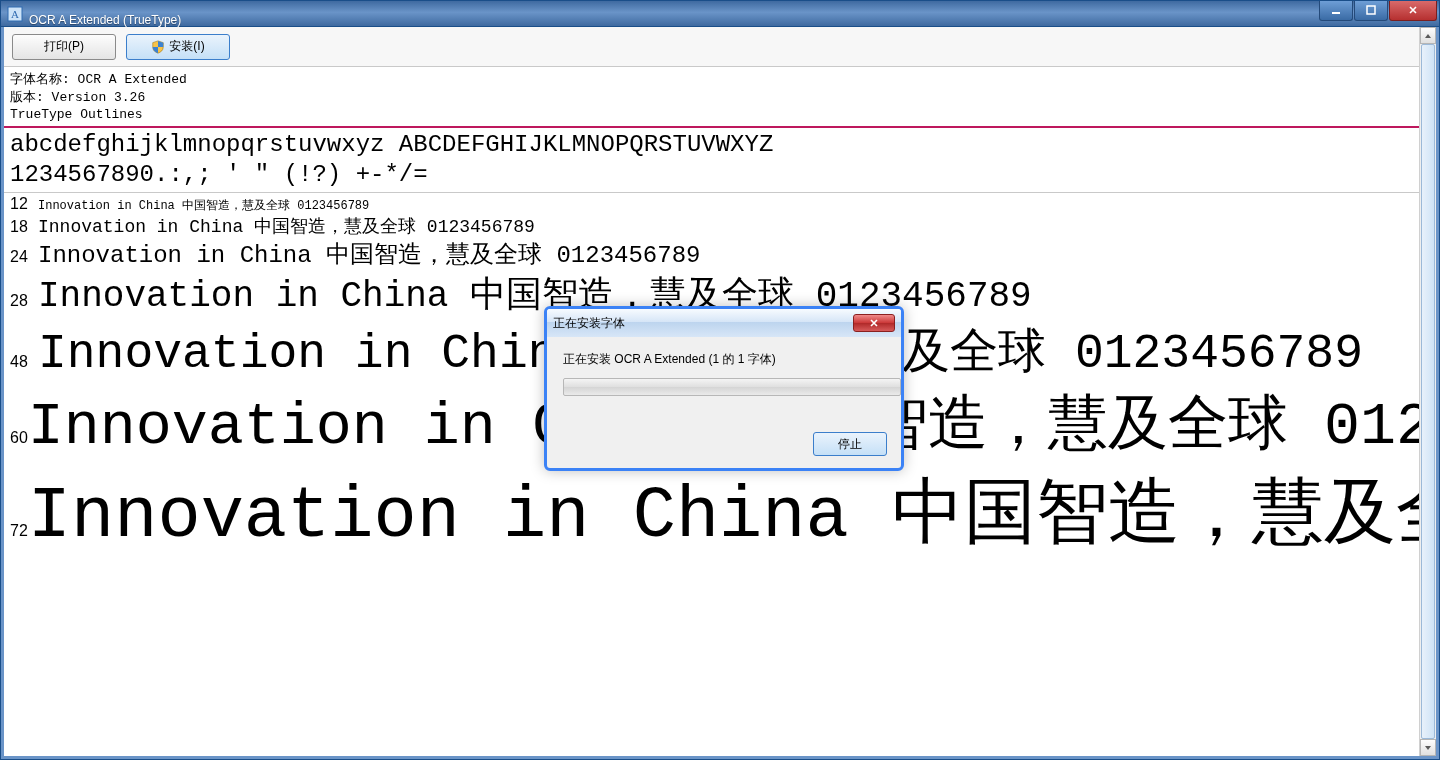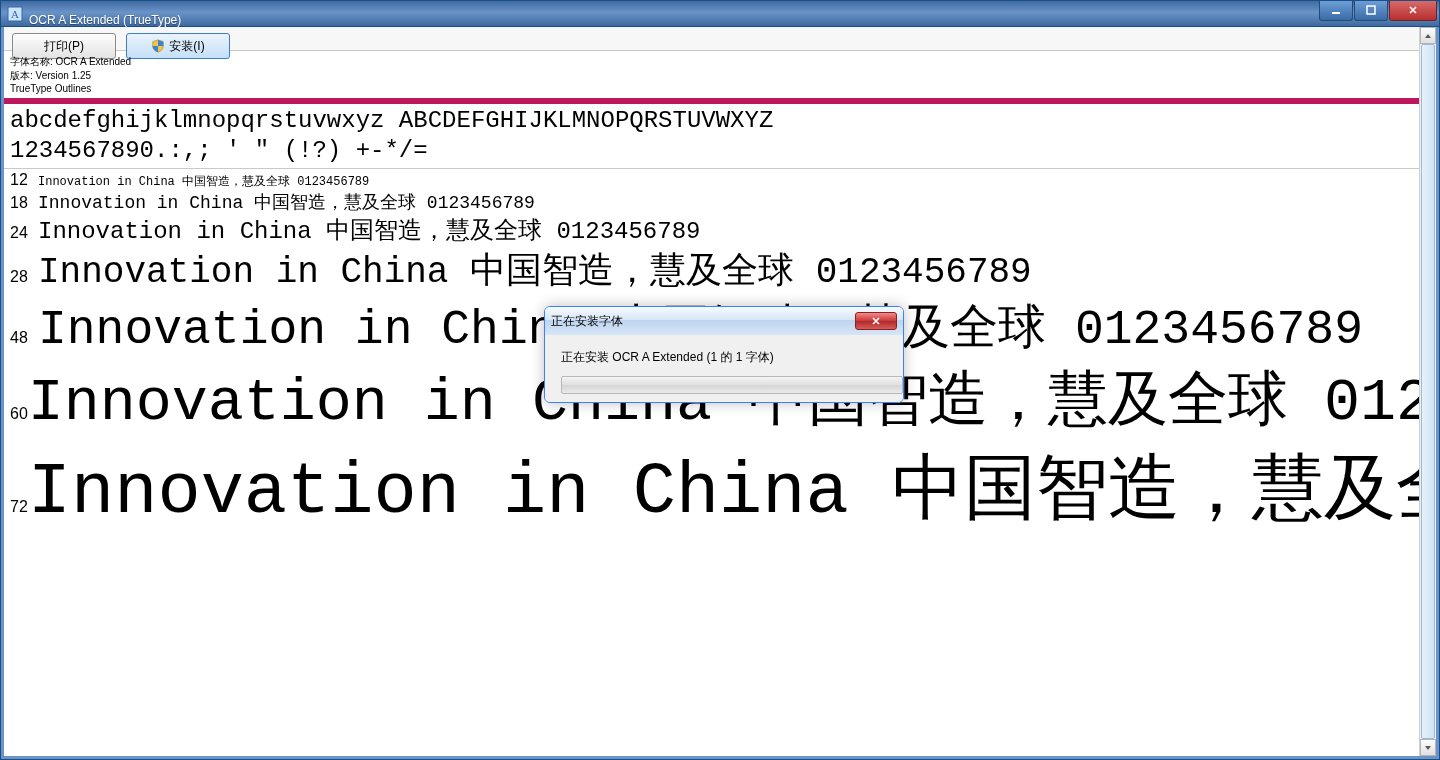--- a/index.html
+++ b/index.html
@@ -23,46 +23,46 @@
     background:linear-gradient(to bottom,#6e9ed6,#3a6ba5);
     border:1px solid #244a7a; border-top:none; border-radius:0 0 3px 3px;
     color:#fff; display:flex; align-items:center; justify-content:center;
     font-size:10px;
   }
   .winbtn.close { background:linear-gradient(to bottom,#d96a6a,#b63030); border-color:#7a1f1f; width:48px;}
   .winbtn svg { width:10px; height:10px; }
   
   .client { flex:1; display:flex; flex-direction:column; background:#fff; border:3px solid #6a94c8; border-top:none; position:relative; }
   .toolbar {
-    height:24px; display:flex; padding:6px 8px; gap:10px;
+    height:40px; display:flex; align-items:center; padding:6px 8px; gap:10px;
     border-bottom:1px solid #c9c9c9; background:#f7f7f7;
   }
   .btn {
     height:26px; min-width:104px; padding:0 14px;
     border:1px solid #8a8a8a; border-radius:3px;
     background:linear-gradient(to bottom,#fdfdfd,#e4e4e4);
     font-size:12px; color:#000; display:flex; align-items:center; justify-content:center; gap:4px;
   }
   .btn.highlight {
     border:1px solid #3b7ecb;
     background:linear-gradient(to bottom,#eaf3fc,#c5e0f7);
   }
   .shield { width:14px; height:14px; }
-  .meta { padding:4px 6px 2px 6px; font-size:10px; line-height:1.35; border-bottom:6px solid #be185d; }
+  .meta { padding:4px 6px 2px 6px; font-size:13px; line-height:1.35; border-bottom:2px solid #be185d;font-family:Liberation Mono, monospace; }
   .meta div { white-space:nowrap; }
   .glyphs { padding:2px 6px; font-family:"OCR A Extended","Courier New",monospace; font-size:24px; line-height:1.25; letter-spacing:0px; border-bottom:1px solid #c9c9c9;}
   .samples { flex:1; padding:2px 6px; overflow:hidden; white-space:nowrap; }
   .samplerow { display:flex; align-items:baseline; }
   .samplerow .pt { font-size:16px; width:28px; font-family:Tahoma,sans-serif; }
   .samplerow .txt { font-family:"OCR A Extended","Courier New",monospace; }
   .samplerow .cjk { font-family:Liberation Mono, monospace; }
   
   .dialog {
     position:absolute; left:540px; top:279px; width:360px;
-    border:1px solid #3b82f6; border-radius:6px; overflow:hidden;
+    border:3px solid #3b82f6; border-radius:6px; overflow:hidden;
     box-shadow:0 0 14px rgba(0,0,0,.25);
     background:#f0f0f0;
   }
   .dlg-titlebar {
     height:28px; display:flex; align-items:center; padding:0 6px;
     background:linear-gradient(to bottom,#f7fbff,#d7e6f7 45%,#bcd4ee 46%,#d7e6f7);
     font-size:12px; color:#000;
   }
   .dlg-titlebar .t { flex:1; }
   .dlg-close {
@@ -129,21 +129,21 @@
             <path d="M8 1 L14 3 V8 C14 12 11 14 8 15 C5 14 2 12 2 8 V3 Z" fill="#f7c349" stroke="#9a6b00" stroke-width="0.6"></path>
             <path d="M8 1 L14 3 V8 H8 Z" fill="#3b82d0"></path>
             <path d="M2 8 H8 V15 C5 14 2 12 2 8 Z" fill="#3b82d0"></path>
           </svg>
         <span>安装(I)</span>
       </div>
     </div>
 
     <div class="meta">
       <div>字体名称: OCR A Extended</div>
-      <div>版本: Version 1.25</div>
+      <div>版本: Version 3.26</div>
       <div>TrueType Outlines</div>
     </div>
 
     <div class="glyphs">
       <div>abcdefghijklmnopqrstuvwxyz ABCDEFGHIJKLMNOPQRSTUVWXYZ</div>
       <div>1234567890.:,; ' " (!?) +-*/=</div>
     </div>
 
     <div class="samples" id="samples">
         <div class="samplerow">
@@ -198,16 +198,21 @@
         <div class="dlg-close">
             <svg viewBox="0 0 10 10">
               <path d="M2 2 L8 8 M8 2 L2 8" stroke="#fff" stroke-width="1.6"></path>
             </svg>
           </div>
       </div>
       <div class="dlg-body">
         <div>正在安装 OCR A Extended (1 的 1 字体)</div>
         <div class="progress"></div>
       </div>
+      <div class="dlg-buttons">
+        <div class="dlg-btn">
+            <span>停止</span>
+          </div>
+      </div>
     </div>
 
   </div>
 </div>
 
 </body></html>

